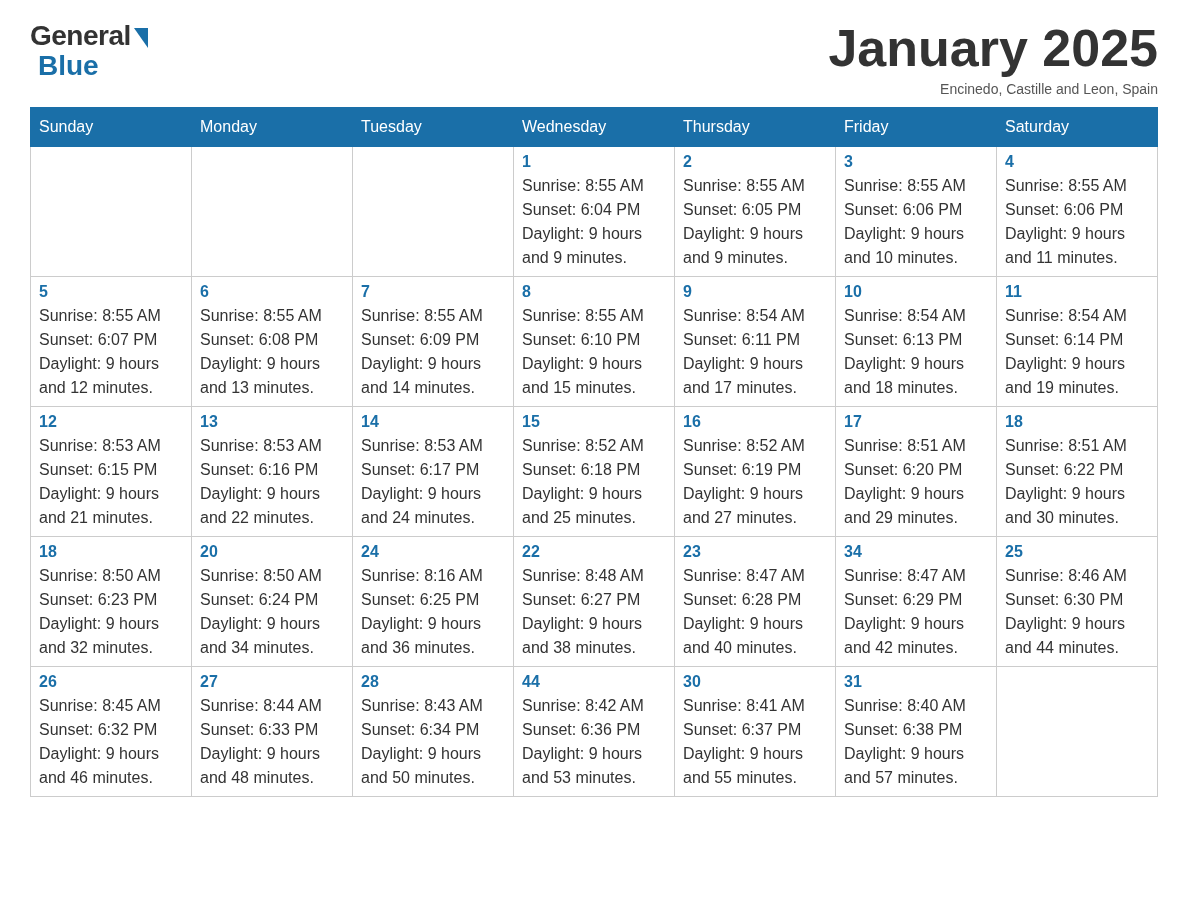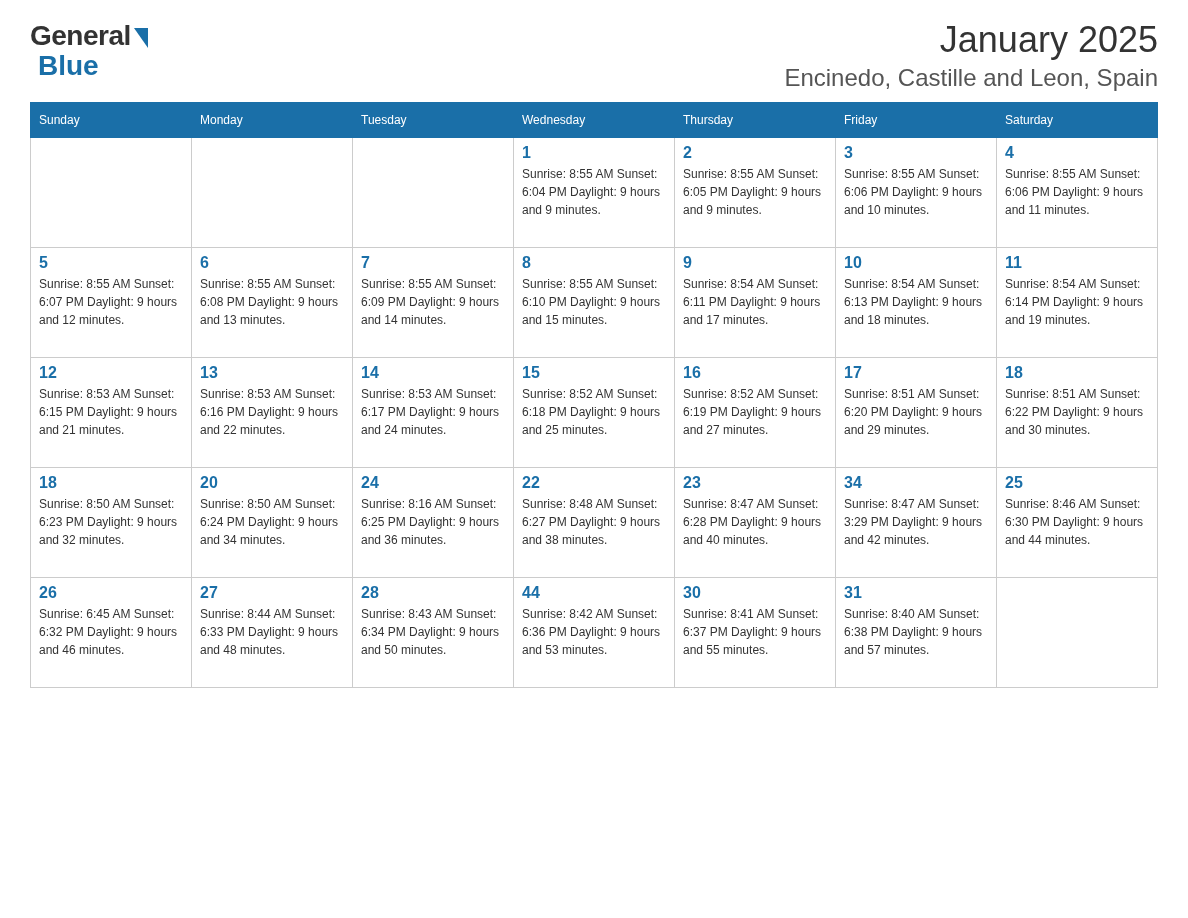--- a/index.html
+++ b/index.html
@@ -45,61 +45,61 @@
       font-size: 28px;
       font-weight: bold;
       color: #1a6fa8;
       margin-top: -2px;
       margin-left: 8px;
     }
     .title-section {
       text-align: right;
     }
     .month-title {
-      font-size: 36px;
-      font-weight: normal;
+      font-size: 52px;
+      font-weight: bold;
       color: #333;
       line-height: 1.1;
     }
     .location-title {
-      font-size: 24px;
+      font-size: 14px;
       color: #555;
       margin-top: 4px;
     }
     table {
       width: 100%;
       border-collapse: collapse;
       margin-top: 10px;
     }
     th {
       background-color: #1a6fa8;
       color: #fff;
       padding: 10px 8px;
       text-align: left;
-      font-size: 12px;
+      font-size: 16px;
       font-weight: normal;
       border: 1px solid #1a6fa8;
     }
     td {
       border: 1px solid #ccc;
       vertical-align: top;
       padding: 6px 8px;
       width: 14.28%;
       min-height: 110px;
       height: 110px;
     }
     .day-num {
       font-size: 16px;
       color: #1a6fa8;
       font-weight: bold;
       display: block;
       margin-bottom: 3px;
     }
     .day-info {
-      font-size: 12px;
+      font-size: 16px;
       color: #333;
       line-height: 1.5;
     }
     .empty-cell {
       background: #fff;
     }
     tr td:first-child .day-num,
     tr td:nth-child(7) .day-num {
       color: #1a6fa8;
     }
@@ -278,34 +278,34 @@
         </td>
         <td>
           <span class="day-num">23</span>
           <div class="day-info">Sunrise: 8:47 AM
 Sunset: 6:28 PM
 Daylight: 9 hours and 40 minutes.</div>
         </td>
         <td>
           <span class="day-num">34</span>
           <div class="day-info">Sunrise: 8:47 AM
-Sunset: 3:29 PM
+Sunset: 6:29 PM
 Daylight: 9 hours and 42 minutes.</div>
         </td>
         <td>
           <span class="day-num">25</span>
           <div class="day-info">Sunrise: 8:46 AM
 Sunset: 6:30 PM
 Daylight: 9 hours and 44 minutes.</div>
         </td>
       </tr>
       <tr>
         <td>
           <span class="day-num">26</span>
-          <div class="day-info">Sunrise: 6:45 AM
+          <div class="day-info">Sunrise: 8:45 AM
 Sunset: 6:32 PM
 Daylight: 9 hours and 46 minutes.</div>
         </td>
         <td>
           <span class="day-num">27</span>
           <div class="day-info">Sunrise: 8:44 AM
 Sunset: 6:33 PM
 Daylight: 9 hours and 48 minutes.</div>
         </td>
         <td>

